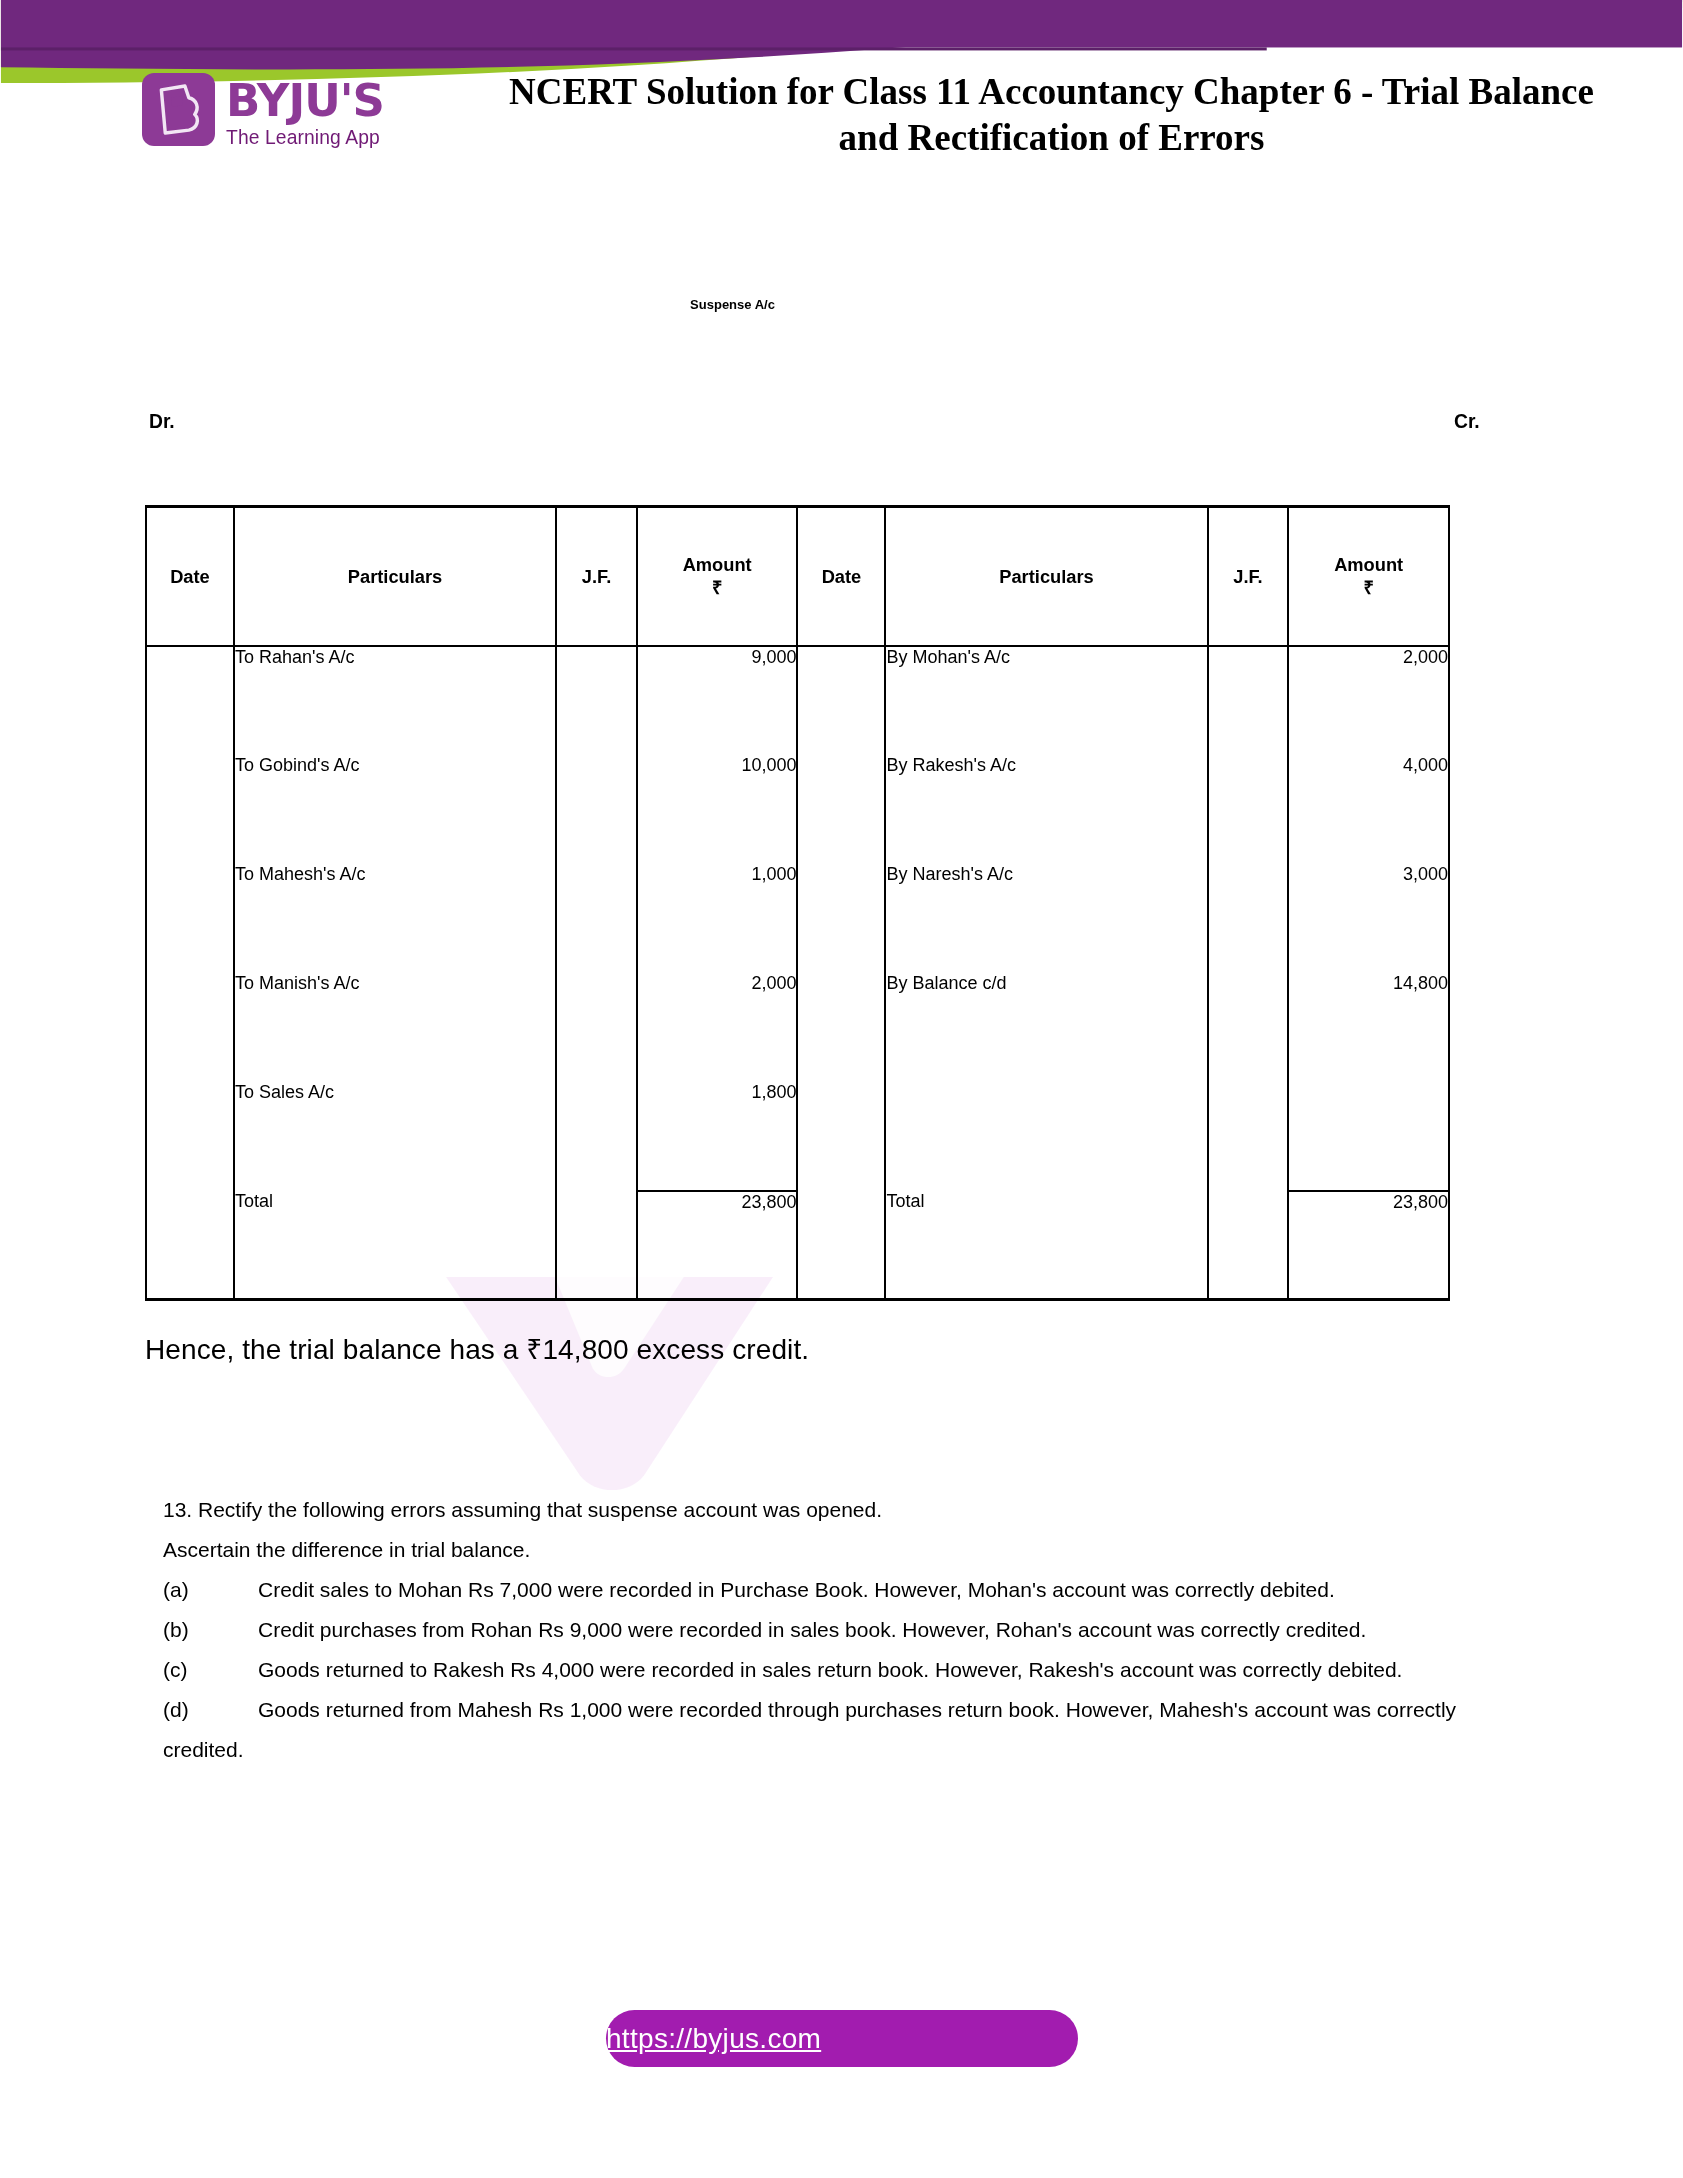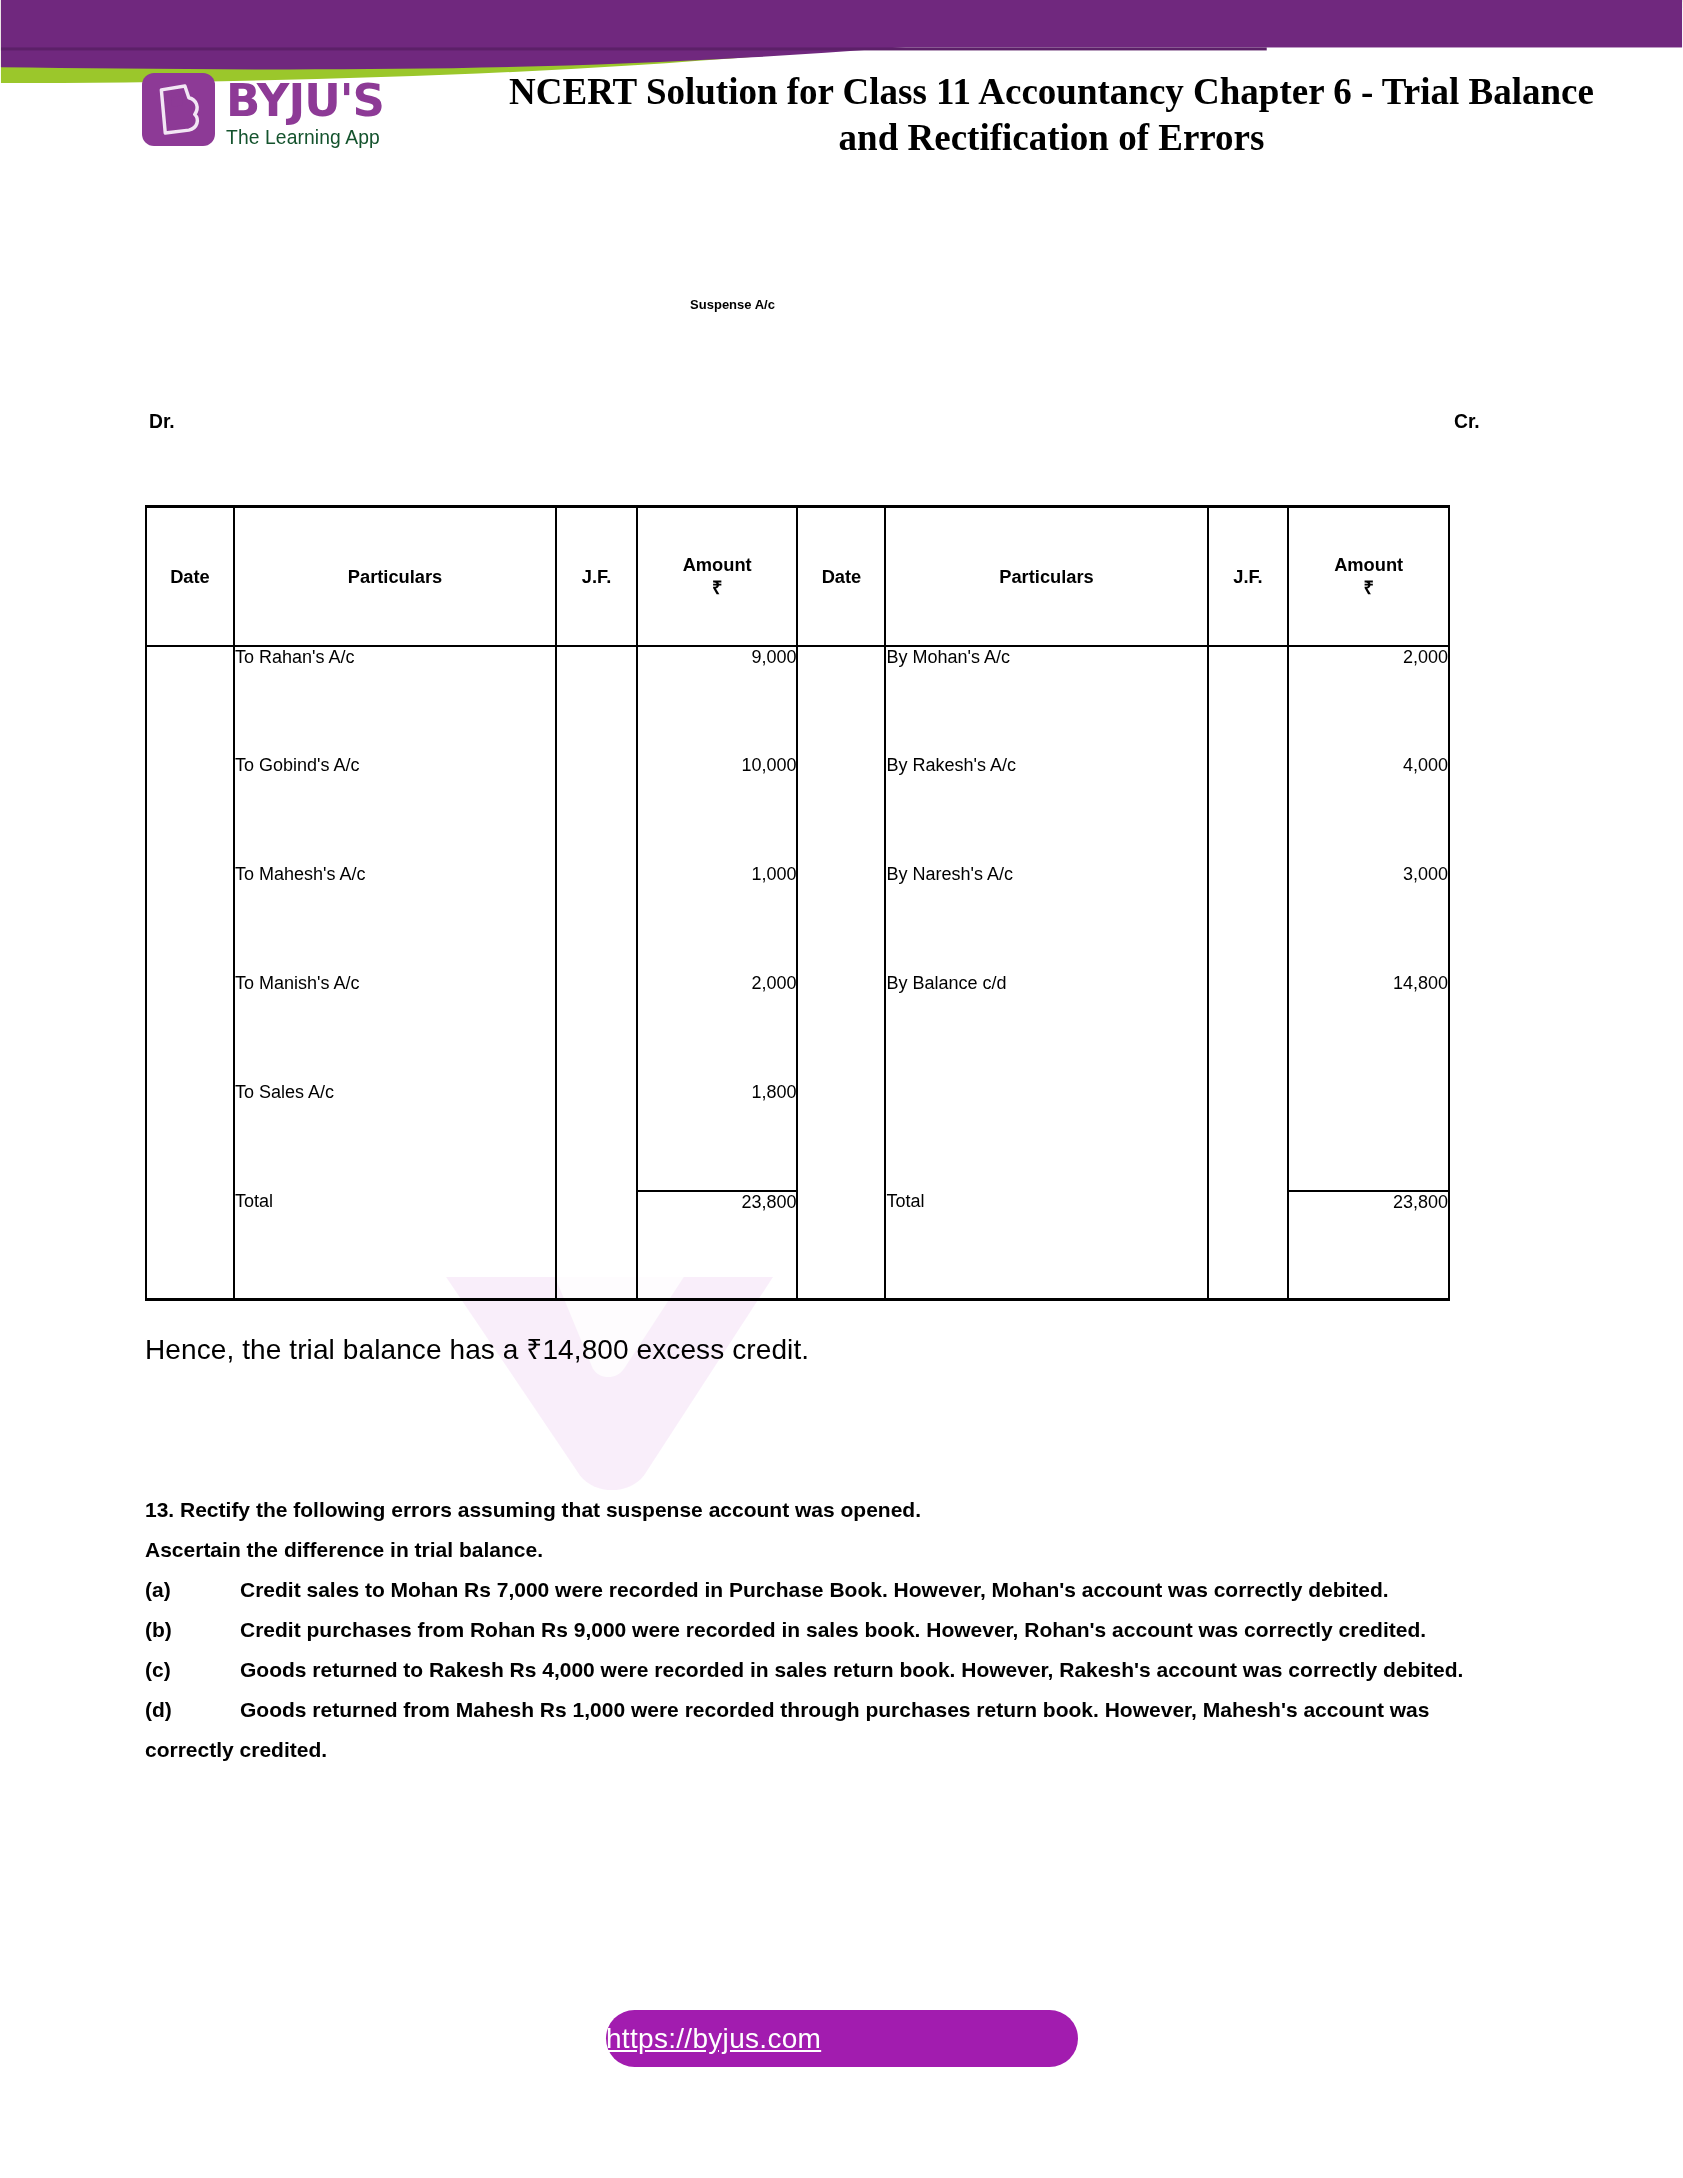--- a/index.html
+++ b/index.html
@@ -54,21 +54,21 @@
     font-family: "DejaVu Sans", sans-serif;
     font-weight: bold;
     font-size: 45px;
     letter-spacing: -1px;
     color: #8d3a96;
     line-height: 48px;
   }
   .logo-tag {
     font-family: "Liberation Sans", sans-serif;
     font-size: 19.3px;
-    color: #14532d;
+    color: #701a75;
     line-height: 22px;
     margin-top: 2px;
     letter-spacing: 0.1px;
   }
   .page-title {
     position: absolute;
     left: 475px; top: 8px;
     width: 1153px;
     text-align: center;
     font-family: "Liberation Serif", serif;
@@ -156,24 +156,24 @@
     position: absolute;
     left: 145px; top: 1329px;
     font-size: 28px;
     color: #000;
     letter-spacing: 0.1px;
   }
 
   
   .question {
     position: absolute;
-    left: 145px; top: 1490px;
+    left: 163px; top: 1490px;
     width: 1356px;
     font-size: 21px;
-    font-weight: bold;
+    font-weight: normal;
     line-height: 40px;
     color: #000;
   }
   .q-line { display: block; }
   .q-item { display: block; text-indent: 0; }
   .q-label { display: inline-block; width: 95px; }
 
   
   .footer-link {
     position: absolute;

